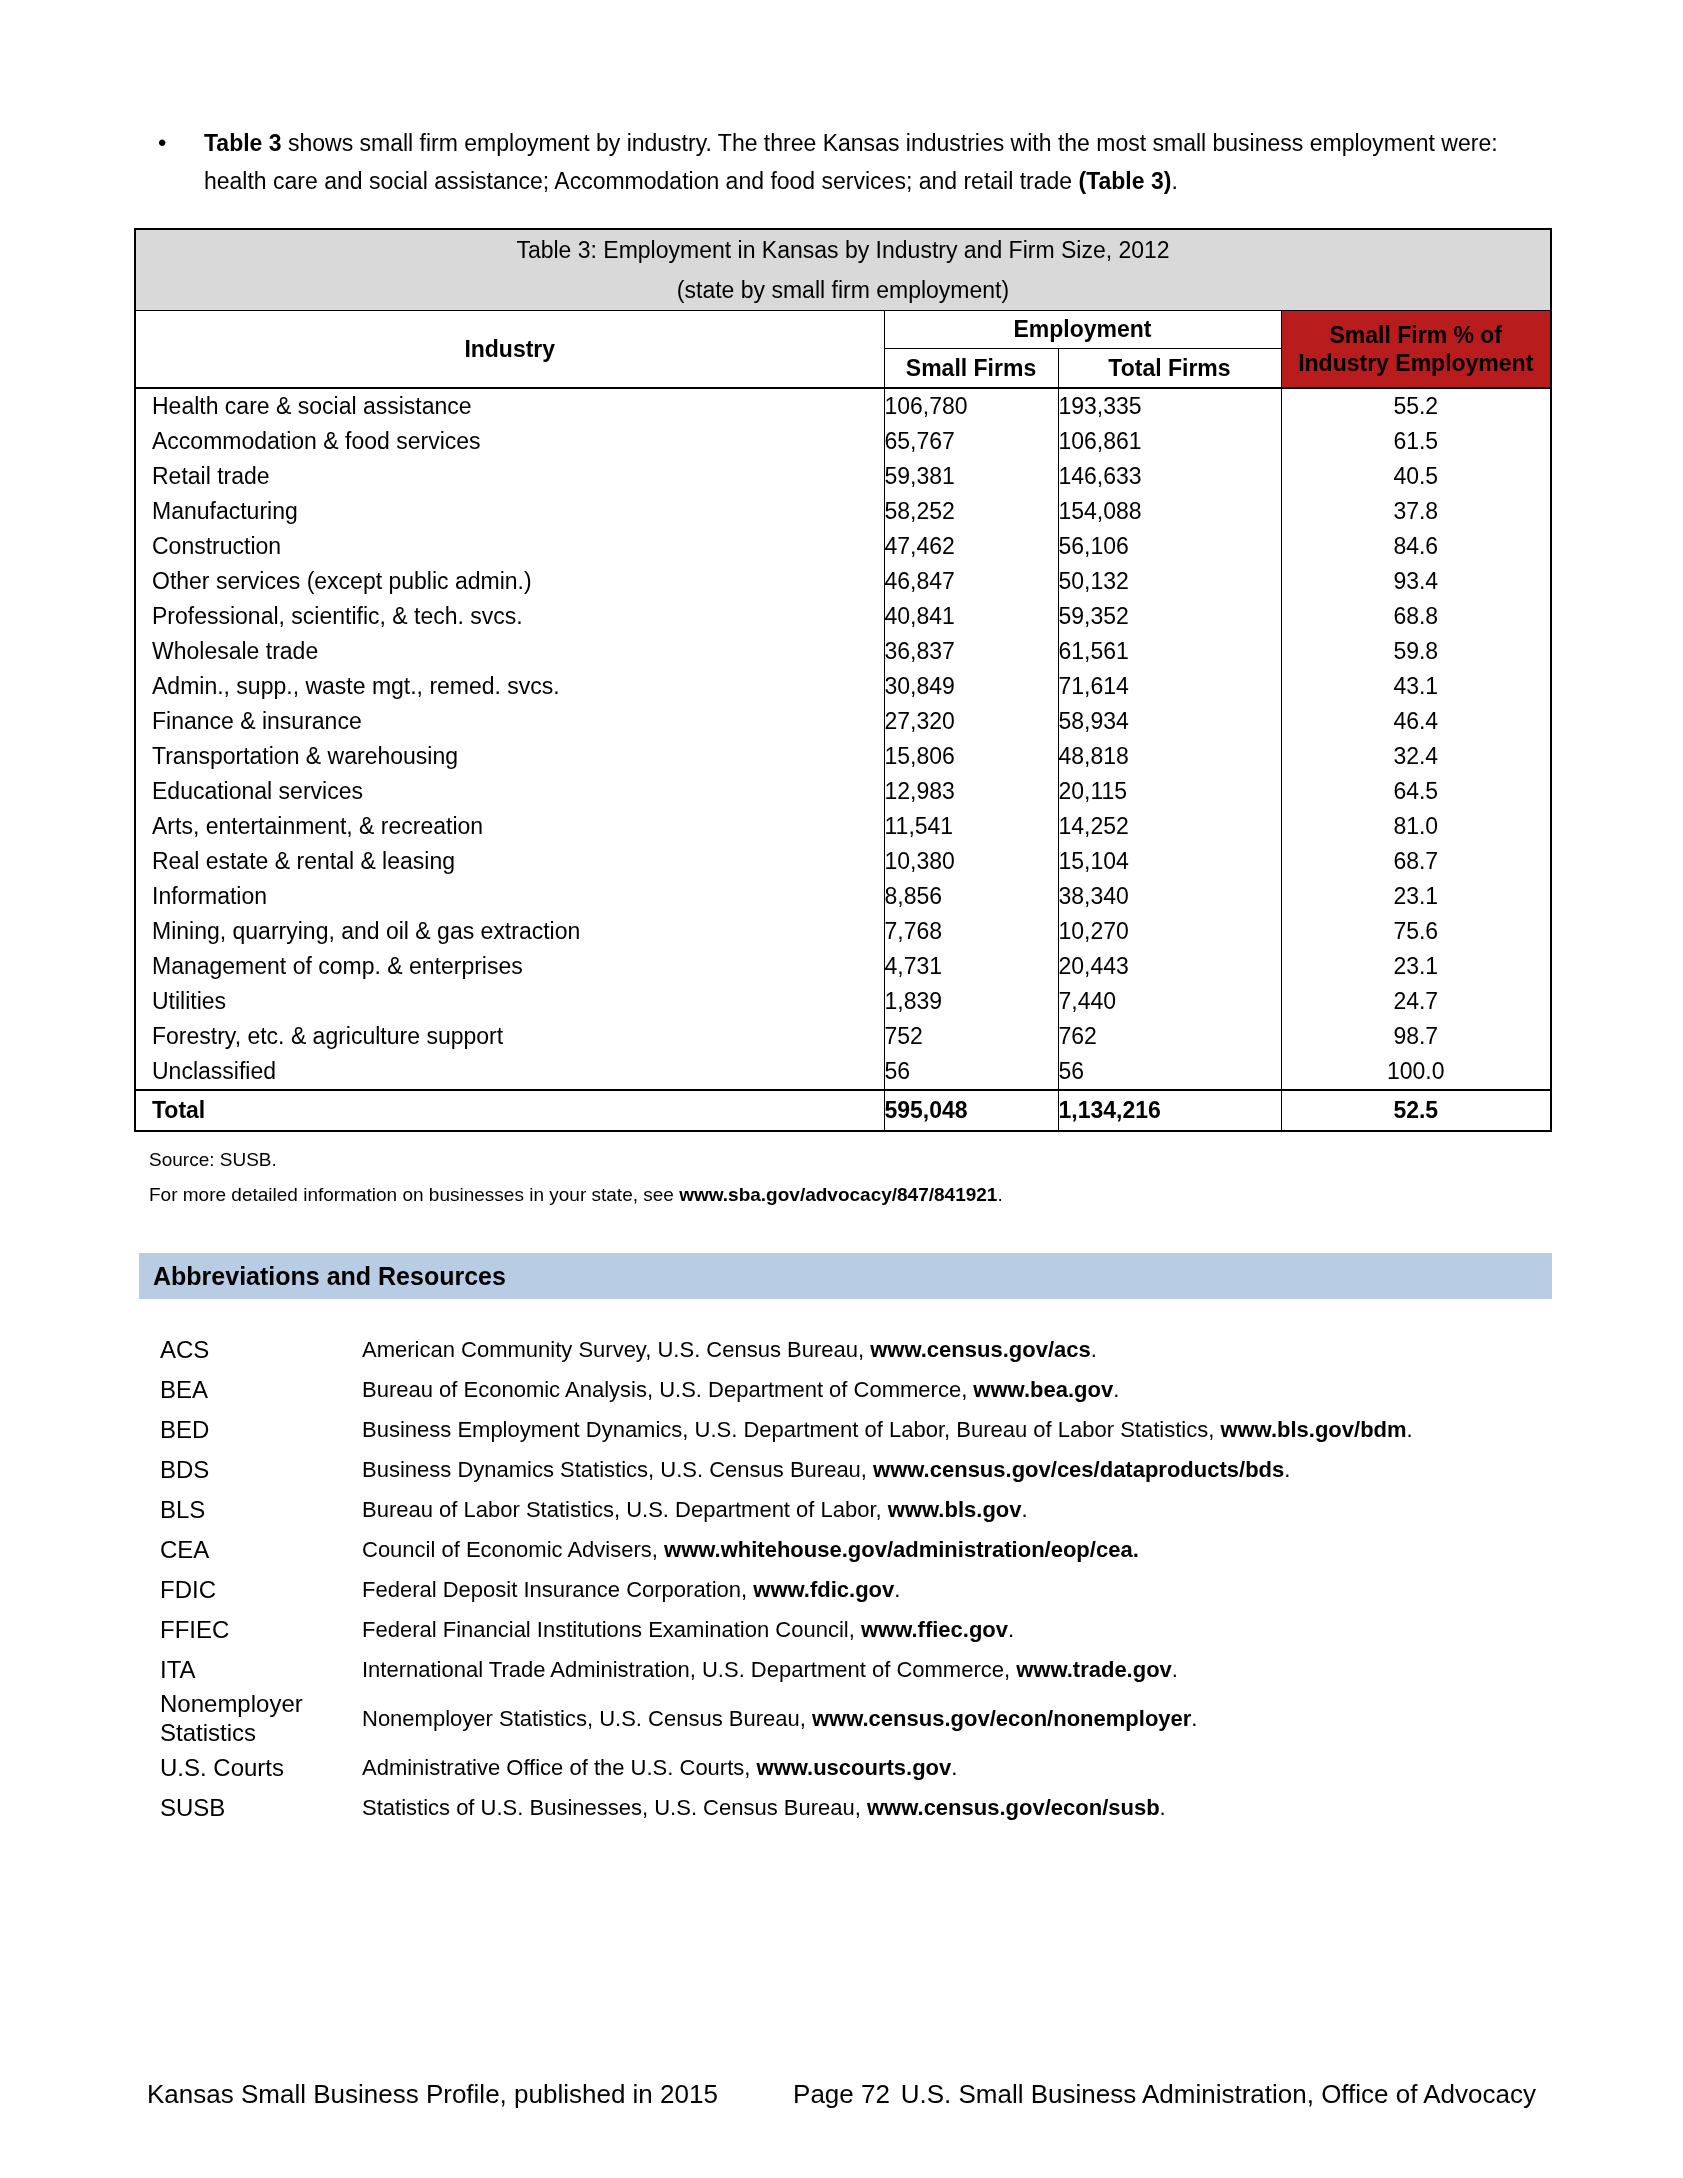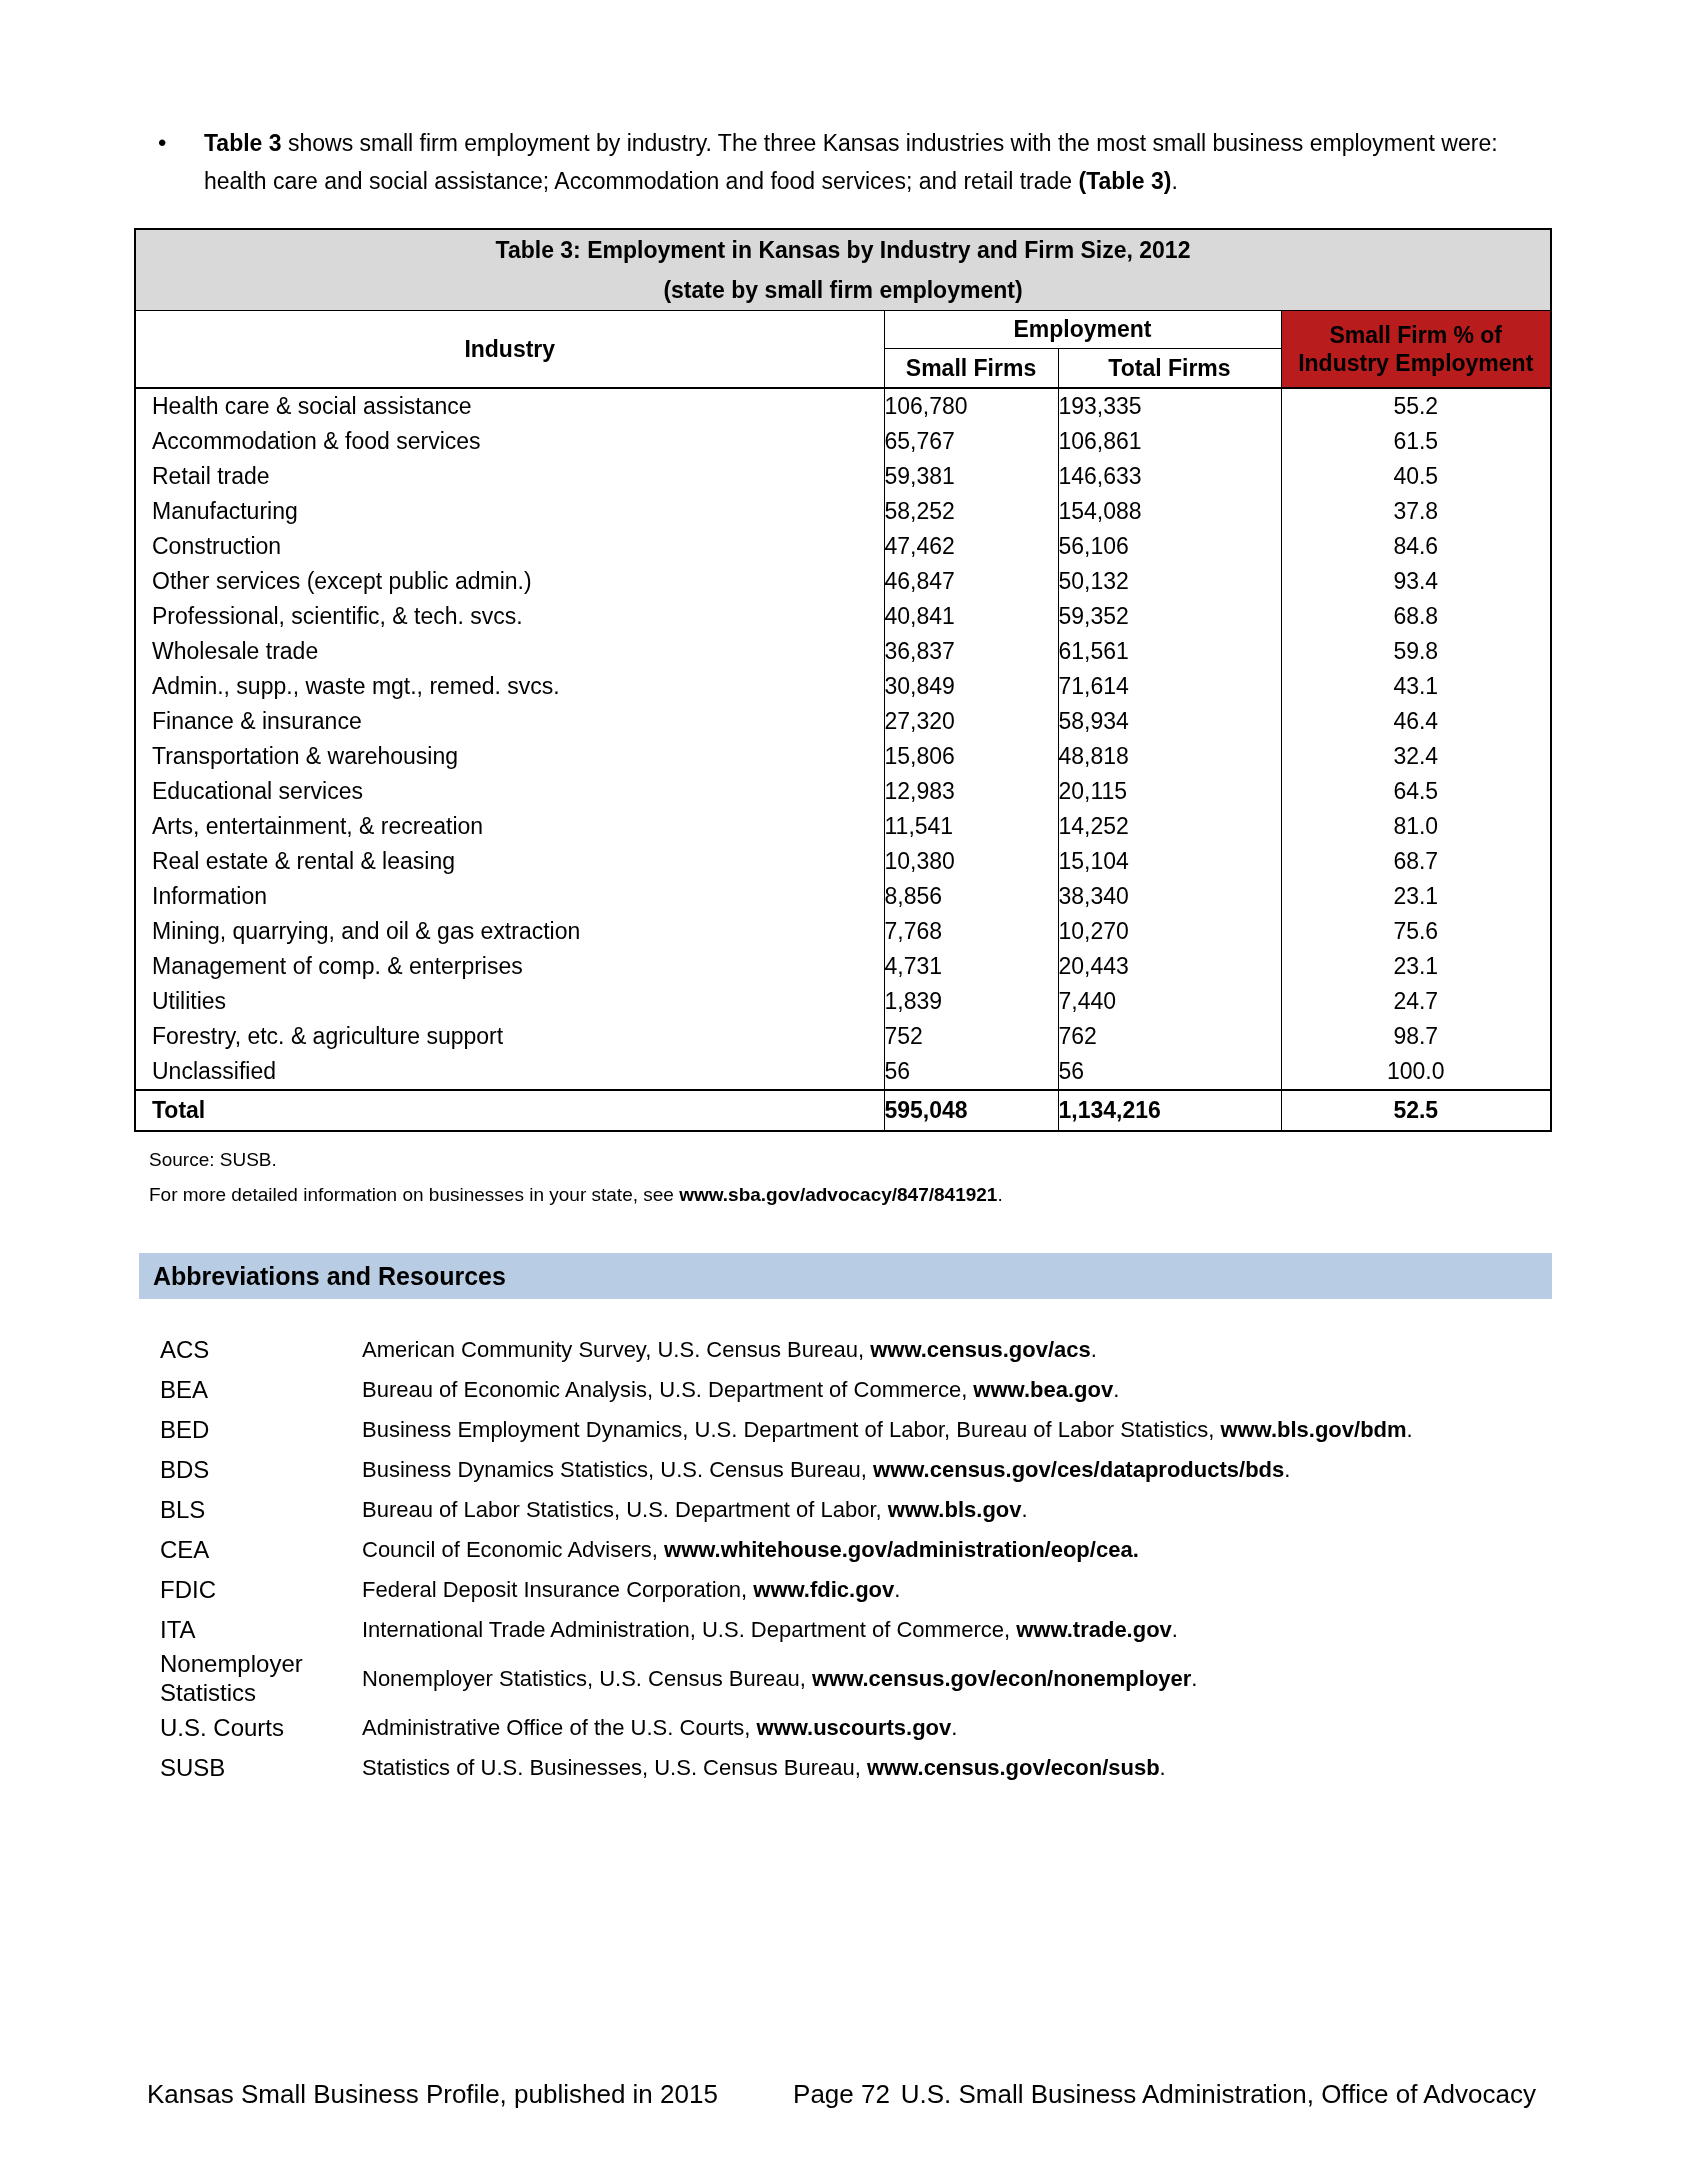--- a/index.html
+++ b/index.html
@@ -21,21 +21,21 @@
   
   table.t3{
     margin:28px 0 0 134px;
     width:1417px;
     border-collapse:collapse;
     border:2px solid #000;
     table-layout:fixed;
   }
   .t3 th,.t3 td{font-size:23px;padding:0;}
   .title-cell{
-    background:#d9d9d9;font-weight:bold;font-size:25px;
+    background:#d9d9d9;font-weight:normal;font-size:25px;
     height:40px;text-align:center;border:none;margin-top:44px;
   }
   tr.title2 .title-cell{border-bottom:1px solid #000;}
   th.h-industry{
     border:1px solid #000;border-bottom:2px solid #000;
     font-weight:bold;text-align:center;vertical-align:middle;background:#fff;
   }
   th.h-emp{border:1px solid #000;height:37px;font-weight:bold;text-align:center;background:#fff;}
   th.h-sub{border:1px solid #000;border-bottom:2px solid #000;height:38px;font-weight:bold;text-align:center;background:#fff;}
   th.h-pct{
@@ -277,20 +277,24 @@
       </div>
       <div class="abbr-row">
         <div class="abbr-key">CEA</div>
         <div class="abbr-desc"><span>Council of Economic Advisers, </span><span class="res-link">www.whitehouse.gov/administration/eop/cea.</span><span></span></div>
       </div>
       <div class="abbr-row">
         <div class="abbr-key">FDIC</div>
         <div class="abbr-desc"><span>Federal Deposit Insurance Corporation, </span><span class="res-link">www.fdic.gov</span><span>.</span></div>
       </div>
       <div class="abbr-row">
+        <div class="abbr-key">FFIEC</div>
+        <div class="abbr-desc"><span>Federal Financial Institutions Examination Council, </span><span class="res-link">www.ffiec.gov</span><span>.</span></div>
+      </div>
+      <div class="abbr-row">
         <div class="abbr-key">ITA</div>
         <div class="abbr-desc"><span>International Trade Administration, U.S. Department of Commerce, </span><span class="res-link">www.trade.gov</span><span>.</span></div>
       </div>
       <div class="abbr-row">
         <div class="abbr-key">Nonemployer Statistics</div>
         <div class="abbr-desc"><span>Nonemployer Statistics, U.S. Census Bureau, </span><span class="res-link">www.census.gov/econ/nonemployer</span><span>.</span></div>
       </div>
       <div class="abbr-row">
         <div class="abbr-key">U.S. Courts</div>
         <div class="abbr-desc"><span>Administrative Office of the U.S. Courts, </span><span class="res-link">www.uscourts.gov</span><span>.</span></div>

